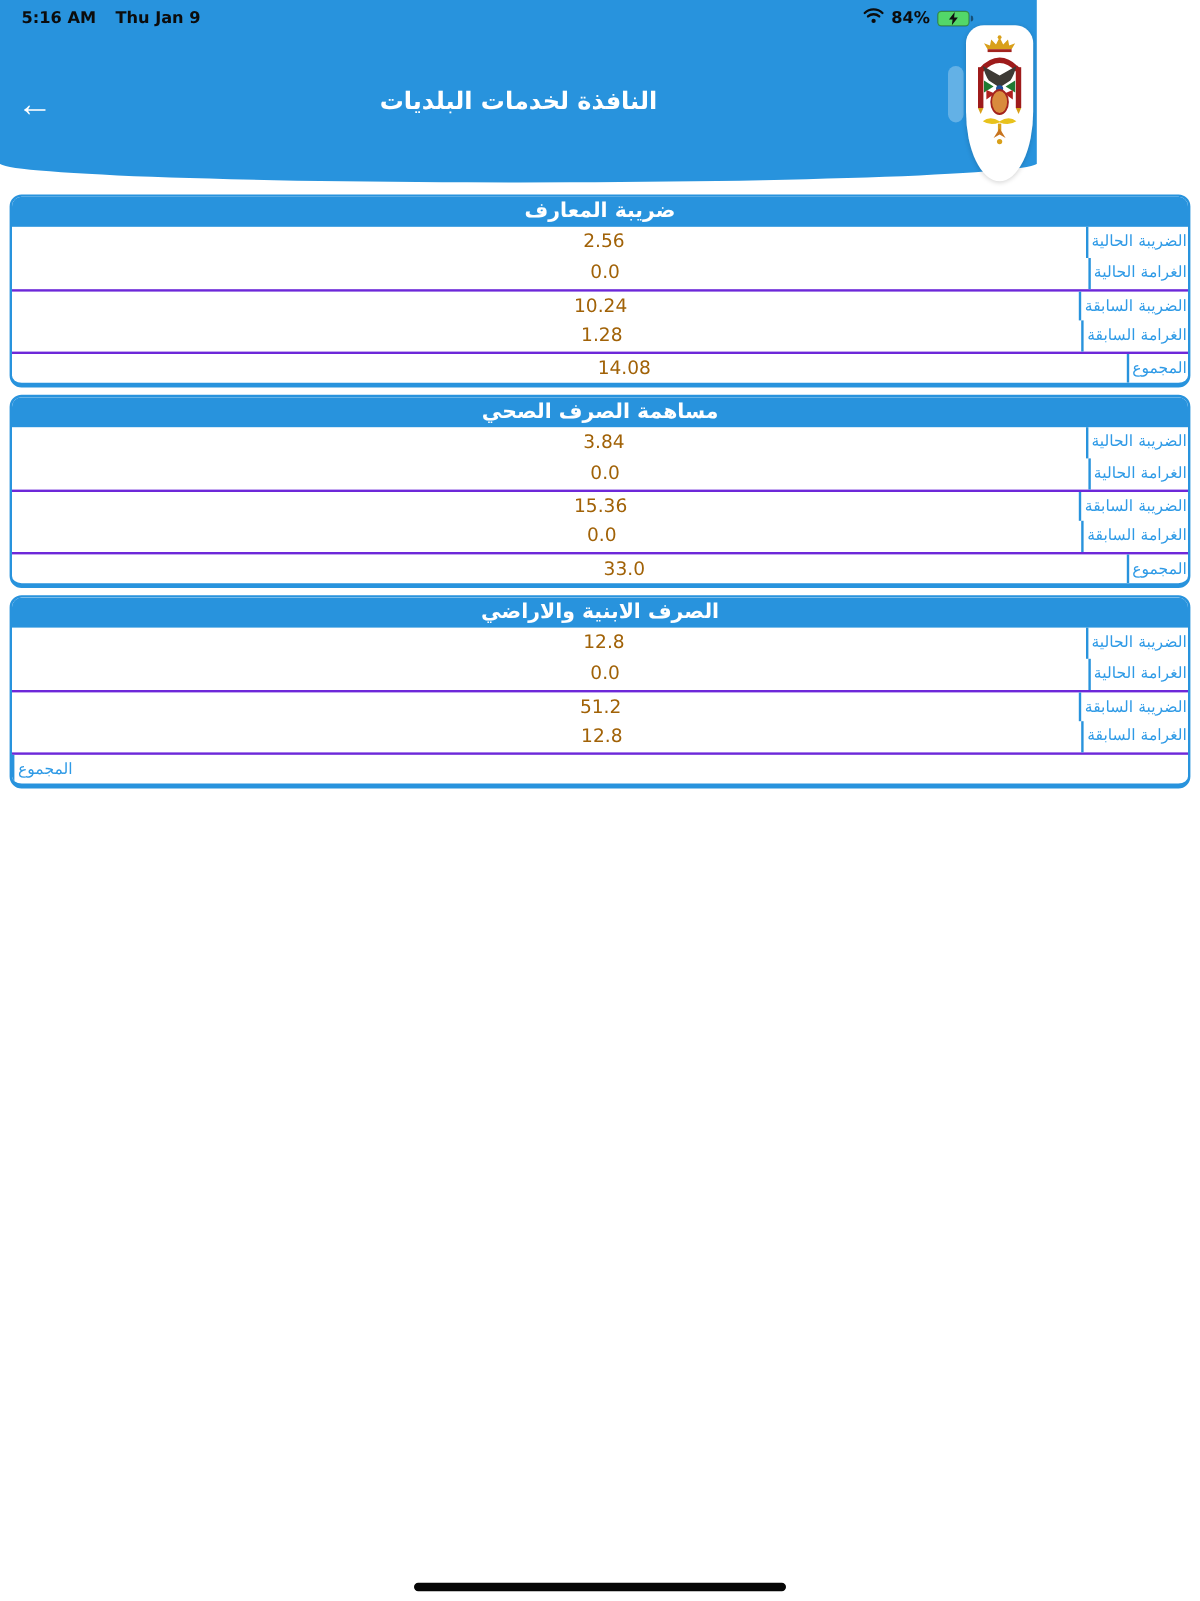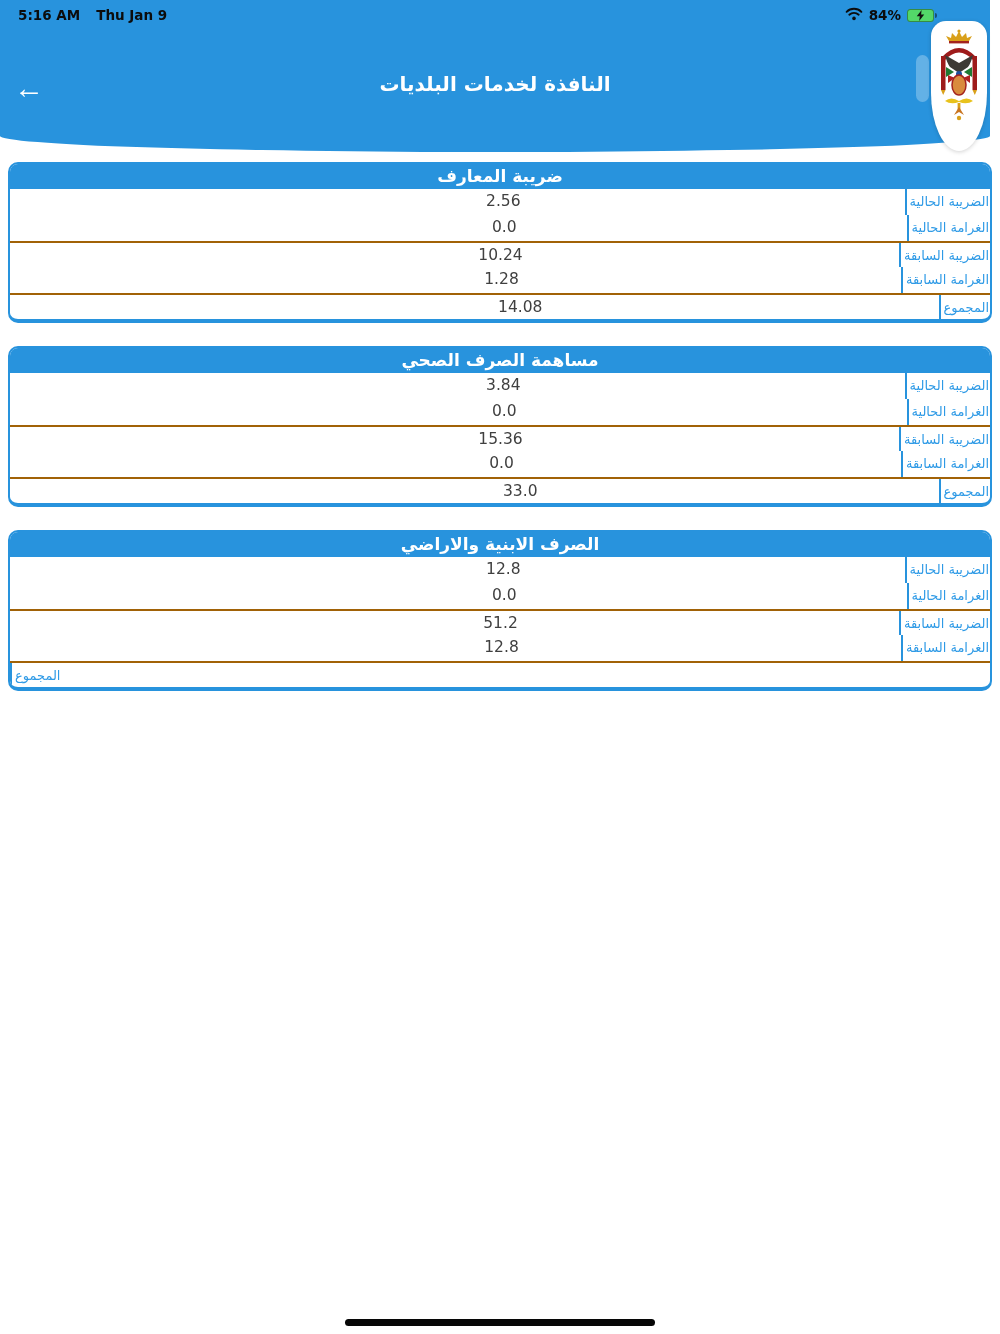--- a/index.html
+++ b/index.html
@@ -2,21 +2,21 @@
 <html style="--blue: #2893DD; --label-blue: #2e9ae6; --battery-green: #53d769;"><head>
 <meta charset="utf-8">
 <style>
   * { margin:0; padding:0; box-sizing:border-box; }
   html,body { width:1000px; height:1334px; overflow:hidden; background:#fff;
               font-family:"DejaVu Sans","Liberation Sans",sans-serif; }
   body { position:relative; }
 
   
   .header {
-    position:relative; width:990px; height:152px;
+    position:relative; width:864px; height:152px;
     background:var(--blue,#2893DD);
     border-radius:0 0 50% 50% / 0 0 16px 16px;
   }
   .status-bar {
     display:flex; justify-content:space-between; align-items:center;
     height:26px; padding:4px 16px 0 18px;
     color:#0c0c0c; font-size:13.5px; font-weight:bold;
   }
   .sb-left { display:flex; gap:16px; }
   .sb-right { display:flex; align-items:center; gap:6px; padding-right:40px; }
@@ -49,30 +49,30 @@
     background:#fff; z-index:5;
     border-radius:15px 15px 28px 28px / 15px 15px 58px 58px;
     box-shadow:0 1px 4px rgba(0,0,0,.18);
     display:flex; align-items:flex-start; justify-content:center; padding-top:8px;
   }
 
   
   .content { padding:10px 8px 0 8px; }
   .card {
     border:2px solid var(--blue,#2893DD); border-bottom-width:4px;
-    border-radius:10px; margin-bottom:23px; overflow:hidden; background:#fff;
+    border-radius:10px; margin-bottom:6px; overflow:hidden; background:#fff;
   }
   .card-header {
     height:25px; line-height:25px; background:var(--blue,#2893DD);
     color:#fff; text-align:center; font-size:17px; font-weight:bold;
   }
   .row { display:flex; align-items:stretch; height:26px; direction:ltr; }
-  .row.sep { border-top:2px solid #a16207; }
+  .row.sep { border-top:2px solid #6d28d9; }
   .val {
-    flex:1; text-align:center; padding-left:92px; color:#404040;
+    flex:1; text-align:center; padding-left:92px; color:#a16207;
     font-size:15.5px; line-height:24px;
   }
   .lbl {
     direction:rtl; color:var(--label-blue,#2e9ae6); font-size:13px; line-height:25px;
     border-left:2px solid var(--blue,#2893DD); padding:0 1px 0 3px; font-weight:500;
     white-space:nowrap;
   }
 
   
   .home-indicator {

